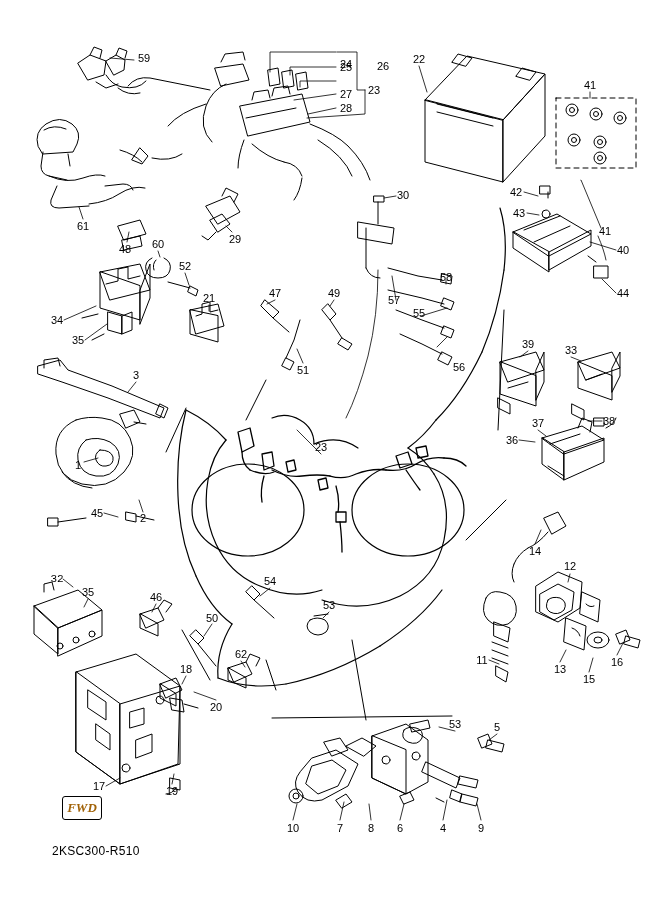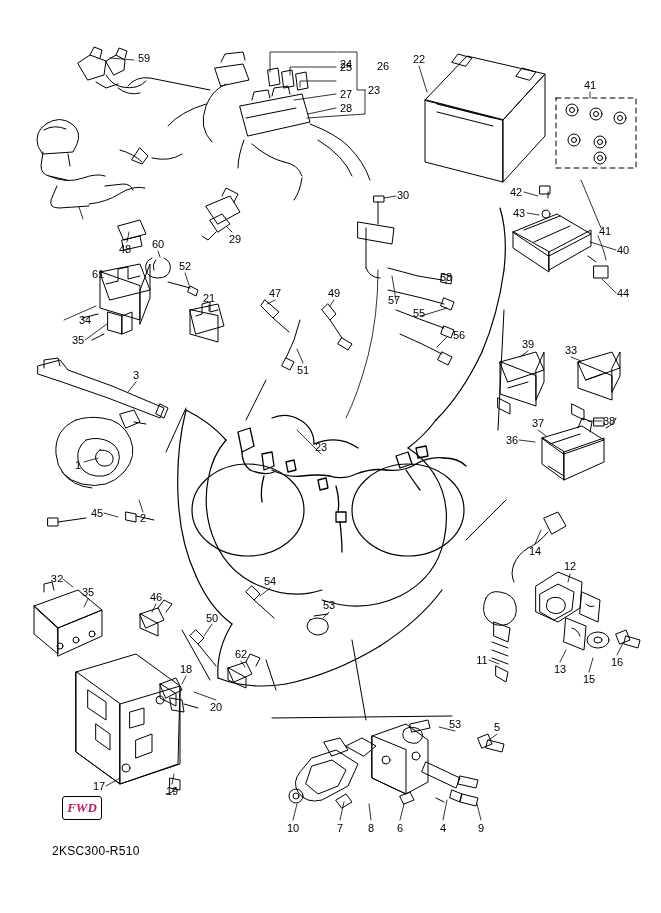--- a/index.html
+++ b/index.html
@@ -46,21 +46,21 @@
     position: absolute;
     left: 62px;
     top: 796px;
     width: 38px;
     height: 22px;
     border: 1.4px solid #000;
     border-radius: 3px;
     font-style: italic;
     font-weight: bold;
     font-size: 13px;
-    color: #be185d;
+    color: #a16207;
     display: flex;
     align-items: center;
     justify-content: center;
     font-family: "Liberation Serif", serif;
   }
 </style>
 </head>
 <body>
 
 <div id="page">
@@ -524,33 +524,33 @@
       <div class="cl" style="left: 374px; top: 90px;">23</div>
       <div class="cl" style="left: 346px; top: 108px; text-align: center;">28</div>
       <div class="cl" style="left: 419px; top: 59px;">22</div>
       <div class="cl" style="left: 590px; top: 85px;">41</div>
       <div class="cl" style="left: 516px; top: 192px;">42</div>
       <div class="cl" style="left: 519px; top: 213px;">43</div>
       <div class="cl" style="left: 605px; top: 231px;">41</div>
       <div class="cl" style="left: 623px; top: 250px;">40</div>
       <div class="cl" style="left: 623px; top: 293px;">44</div>
       <div class="cl" style="left: 403px; top: 195px;">30</div>
-      <div class="cl" style="left: 98px; top: 226px; margin-top: 48px;">61</div>
+      <div class="cl" style="left: 83px; top: 226px;">61</div>
       <div class="cl" style="left: 125px; top: 249px;">48</div>
       <div class="cl" style="left: 158px; top: 244px;">60</div>
       <div class="cl" style="left: 235px; top: 239px;">29</div>
       <div class="cl" style="left: 185px; top: 266px;">52</div>
       <div class="cl" style="left: 209px; top: 298px;">21</div>
       <div class="cl" style="left: 275px; top: 293px;">47</div>
       <div class="cl" style="left: 334px; top: 293px;">49</div>
       <div class="cl" style="left: 446px; top: 277px;">58</div>
       <div class="cl" style="left: 394px; top: 300px;">57</div>
       <div class="cl" style="left: 419px; top: 313px;">55</div>
-      <div class="cl" style="left: 435px; top: 335px; padding-left: 48px;">56</div>
-      <div class="cl" style="left: 57px; top: 320px; margin-left: 28px;">34</div>
+      <div class="cl" style="left: 435px; top: 367px; padding-left: 48px;">56</div>
+      <div class="cl" style="left: 57px; top: 320px;">34</div>
       <div class="cl" style="left: 78px; top: 340px;">35</div>
       <div class="cl" style="left: 303px; top: 370px;">51</div>
       <div class="cl" style="left: 528px; top: 344px;">39</div>
       <div class="cl" style="left: 571px; top: 350px;">33</div>
       <div class="cl" style="left: 136px; top: 375px;">3</div>
       <div class="cl" style="left: 538px; top: 423px;">37</div>
       <div class="cl" style="left: 609px; top: 421px;">38</div>
       <div class="cl" style="left: 512px; top: 440px;">36</div>
       <div class="cl" style="left: 321px; top: 447px;">23</div>
       <div class="cl" style="left: 78px; top: 465px;">1</div>

